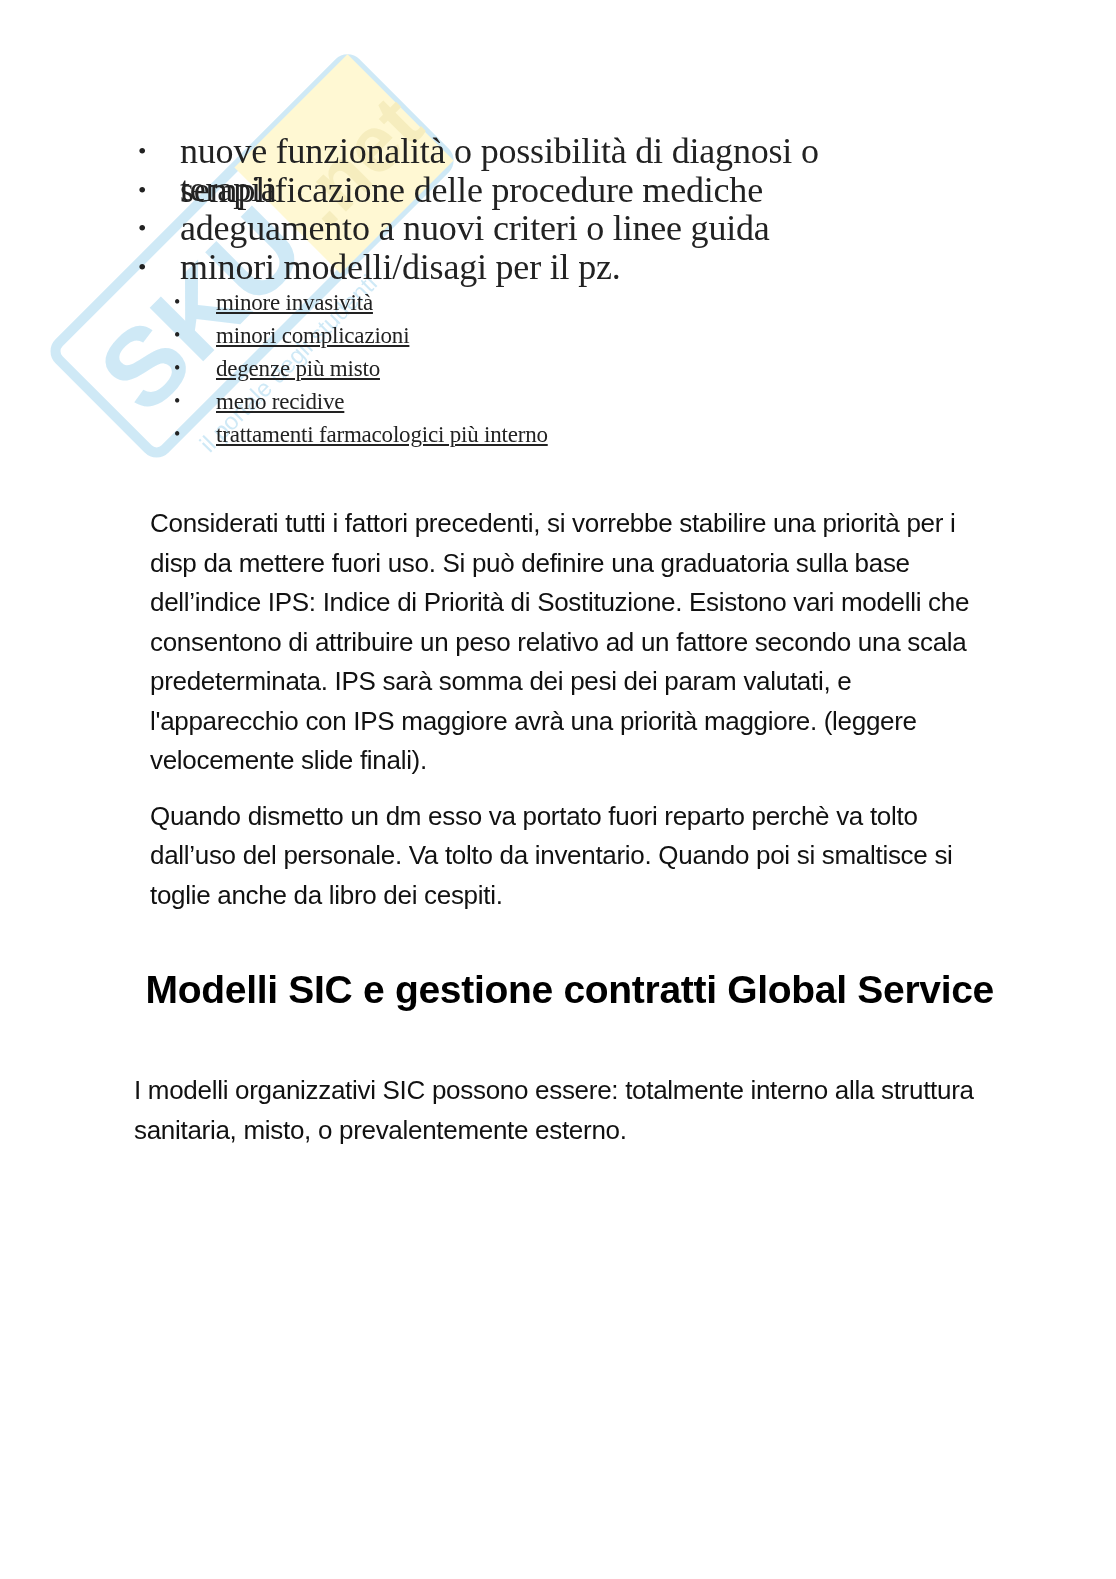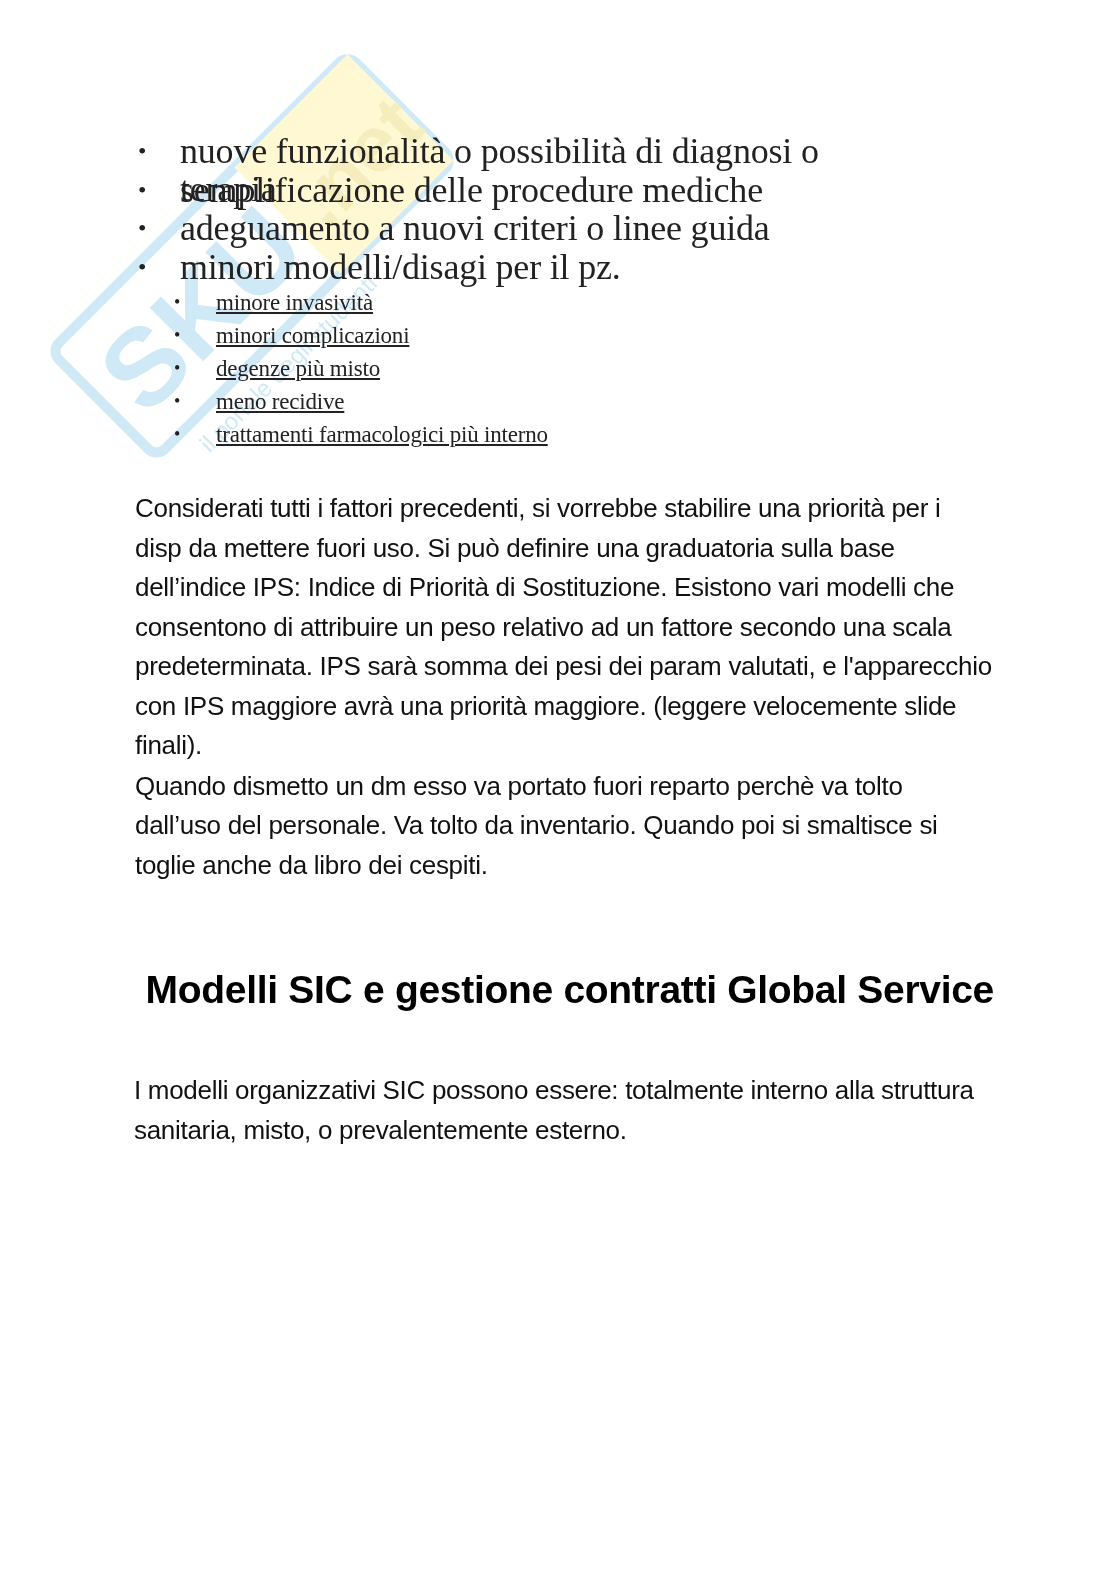--- a/index.html
+++ b/index.html
@@ -16,21 +16,21 @@
     }
     .scan .l1 { position: relative; font-size: 36px; height: 38.5px; line-height: 38px; padding-left: 50px; letter-spacing: -0.2px; }
     .scan .l1::before { content: "•"; position: absolute; left: 8px; top: 0; font-size: 24px; }
     .scan .l2 { position: relative; font-size: 23px; height: 33px; line-height: 33px; padding-left: 86px; letter-spacing: -0.2px; text-decoration: underline; }
     .scan .l2::before { content: "•"; position: absolute; left: 44px; top: 0; font-size: 18px; }
     .scan .after { font-size: 28px; line-height: 38px; padding-left: 10px; letter-spacing: -0.2px; }
     .body-text {
       position: absolute; left: 134px; top: 488px; width: 860px;
       font-size: 26px; line-height: 39.5px; color: #111; letter-spacing: -0.3px;
     }
-    .body-text p { margin: 1px; }
+    .body-text p { margin: 16px; }
     h2 {
       position: absolute; left: 134px; top: 962px; width: 860px; margin: 0;
       font-size: 39px; line-height: 55px; font-weight: bold; letter-spacing: -0.3px; text-align: right;
     }
     .body2 {
       position: absolute; left: 134px; top: 1071px; width: 860px;
       font-size: 26px; line-height: 39.5px; color: #111; letter-spacing: -0.3px;
     }
   </style>
 </head>

